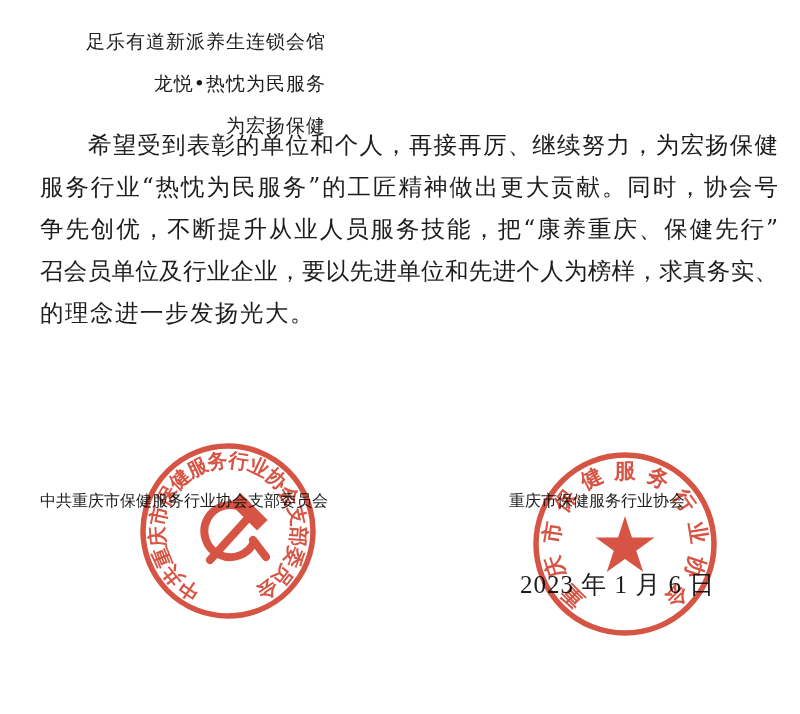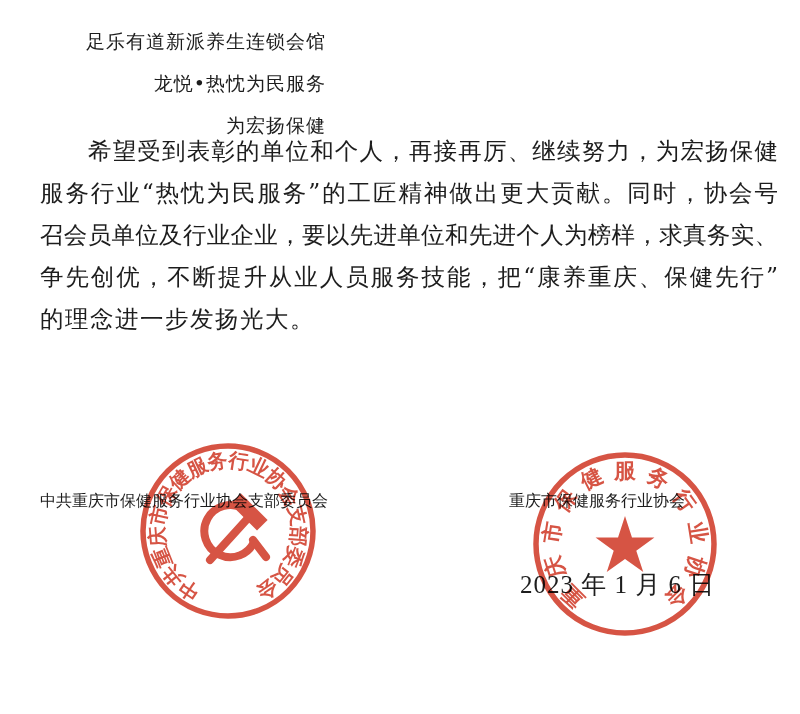--- a/index.html
+++ b/index.html
@@ -13,21 +13,21 @@
     color:var(--ink,#1d1d1d);
   }
   
   .awardees{
     position:absolute;left:86px;top:20px;
     font-size:19px;line-height:42px;
     letter-spacing:1px;white-space:nowrap;text-align:right;
   }
   
   .paragraph{
-    position:absolute;left:40px;top:130px;width:738px;
+    position:absolute;left:40px;top:124px;width:738px;
     font-size:23.5px;line-height:42px;
   }
   .para-line{
     text-align:justify;
     text-align-last:justify;
     white-space:nowrap;
     height:42px;overflow:visible;
   }
   .para-line.first{padding-left:48px;width:690px;}
   .para-line.last{text-align-last:left;letter-spacing:1.5px;}
@@ -70,22 +70,22 @@
 
   <div class="awardees">
     <div>足乐有道新派养生连锁会馆</div>
     <div>龙悦•热忱为民服务</div>
     <div>为宏扬保健</div>
   </div>
 
   <div class="paragraph">
     <div class="para-line first">希望受到表彰的单位和个人，再接再厉、继续努力，为宏扬保健</div>
     <div class="para-line">服务行业“热忱为民服务”的工匠精神做出更大贡献。同时，协会号</div>
+    <div class="para-line">争先创优，不断提升从业人员服务技能，把“康养重庆、保健先行”</div>
     <div class="para-line">召会员单位及行业企业，要以先进单位和先进个人为榜样，求真务实、</div>
-    <div class="para-line">争先创优，不断提升从业人员服务技能，把“康养重庆、保健先行”</div>
     <div class="para-line last">的理念进一步发扬光大。</div>
   </div>
 
   <div class="sig left">中共重庆市保健服务行业协会支部委员会</div>
   <div class="sig right">重庆市保健服务行业协会</div>
 
   <div class="date-line">2023 年 1 月 6 日</div>
 
   <div class="seal party">
     <svg viewBox="0 0 184 184">

